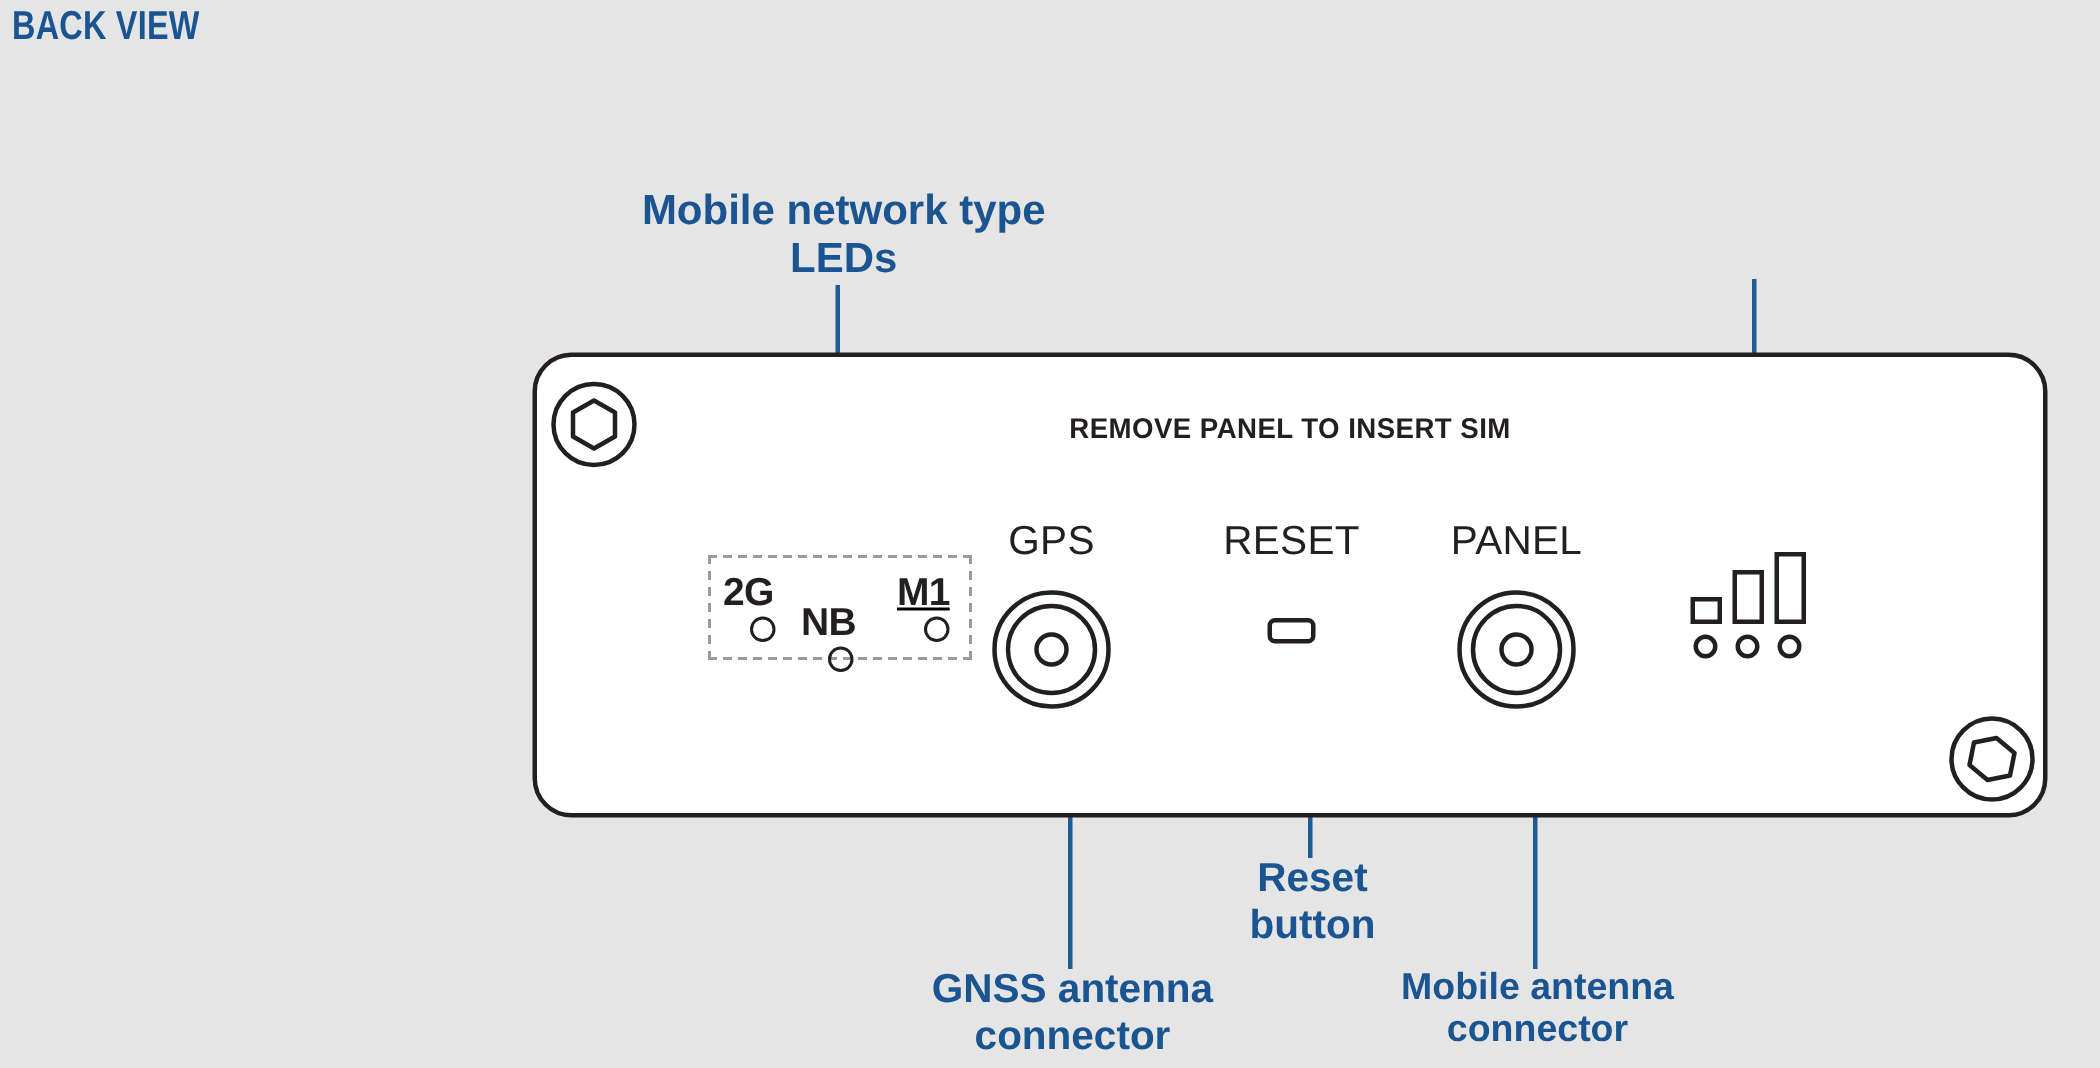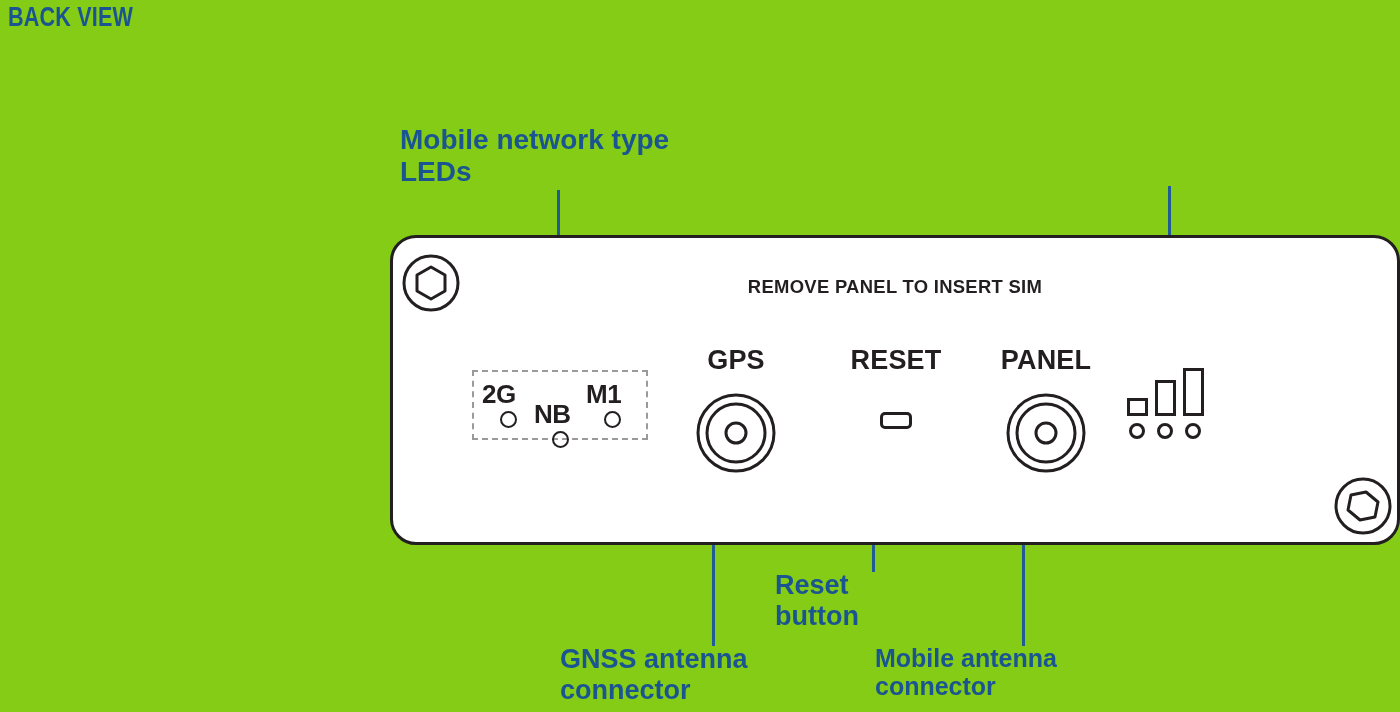--- a/index.html
+++ b/index.html
@@ -8,21 +8,21 @@
     background: #ffffff;
   }
   body {
     font-family: "Liberation Sans", sans-serif;
     -webkit-font-smoothing: antialiased;
   }
   #stage {
     position: relative;
     width: 1400px;
     height: 712px;
-    background: #84cc16;
+    background: #e5e5e5;
     overflow: hidden;
   }
 
   
   #view-title {
     position: absolute;
     left: 8px;
     top: 2px;
     font-size: 27px;
     font-weight: 700;
@@ -32,36 +32,36 @@
     transform: scaleX(0.80);
     transform-origin: left top;
     white-space: nowrap;
   }
 
   
   .callout {
     position: absolute;
     color: #1a5591;
     font-weight: 700;
-    text-align: left;
+    text-align: center;
     line-height: 1.13;
     white-space: pre-line;
   }
 
   
   .leader {
     position: absolute;
     background: #1f5c96;
     width: 3px;
   }
 
   
   #panel {
     position: absolute;
-    left: 390px;
+    left: 355px;
     top: 235px;
     width: 1010px;
     height: 310px;
     border: 3px solid #231f20;
     border-radius: 26px;
     background: #ffffff;
     box-sizing: border-box;
   }
 
   #sim-text {
@@ -82,21 +82,21 @@
     position: absolute;
     width: 60px;
     height: 60px;
   }
   .screw svg { display: block; }
 
   
   .port-caption {
     position: absolute;
     font-size: 27px;
-    font-weight: 700;
+    font-weight: 400;
     color: #231f20;
     text-align: center;
     white-space: nowrap;
     transform: translateX(-50%);
     letter-spacing: 0.2px;
   }
 
   
   .coax {
     position: absolute;
@@ -244,21 +244,21 @@
 
   <div id="led-group">
     <div class="led-col" style="left:8px; top:8px;">
       <div class="led-label">2G</div>
       <div class="led-dot"></div>
     </div>
     <div class="led-col" style="left:60px; top:8px;margin-top:20px;">
       <div class="led-label">NB</div>
       <div class="led-dot"></div>
     </div>
-    <div class="led-col" style="left:112px; top:8px;">
+    <div class="led-col" style="left:124px; top:8px;text-decoration:underline;">
       <div class="led-label">M1</div>
       <div class="led-dot"></div>
     </div>
   </div>
 
   <div id="signal-icon">
     <div class="sig-bar" style="left:0px;  top:30px; width:21px; height:18px;"></div>
     <div class="sig-bar" style="left:28px; top:12px; width:21px; height:36px;"></div>
     <div class="sig-bar" style="left:56px; top:0px;  width:21px; height:48px;"></div>
     <div class="sig-dot" style="left:2px;"></div>

